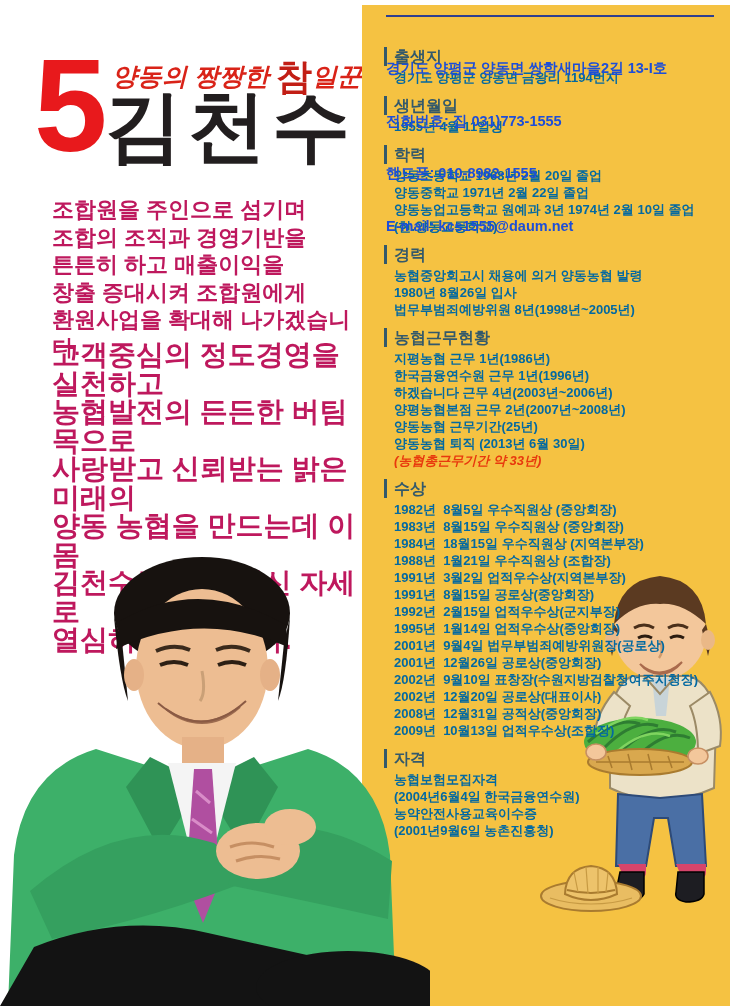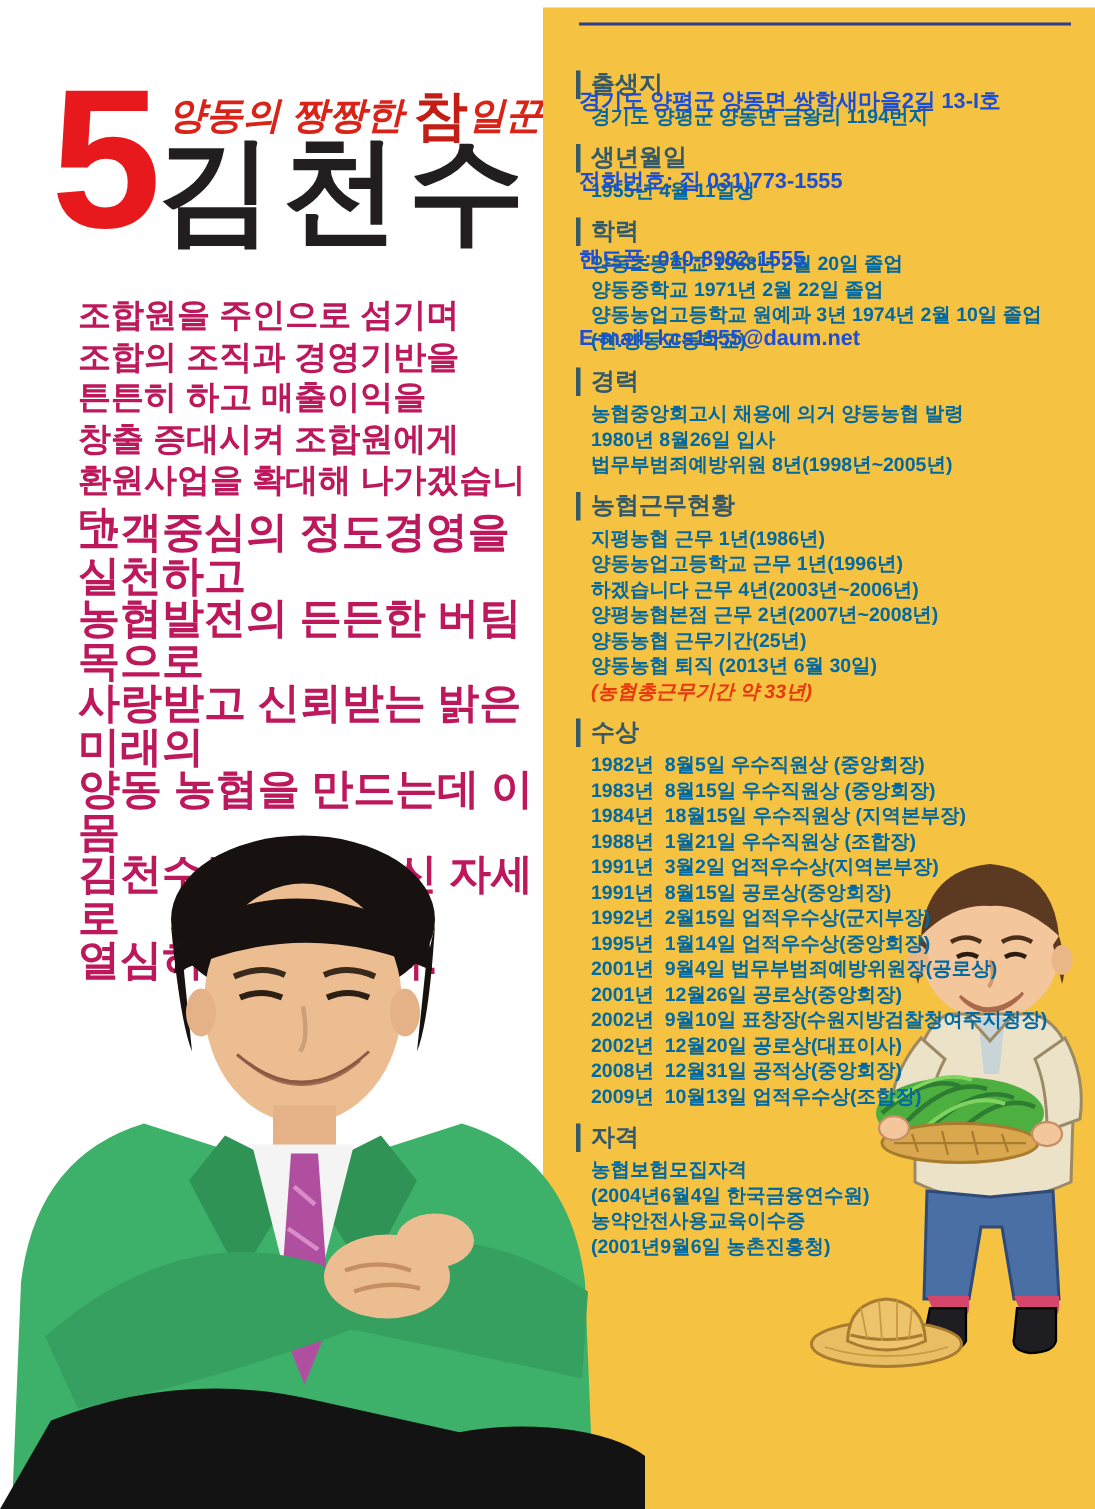--- a/index.html
+++ b/index.html
@@ -154,21 +154,21 @@
         </div>
         <div class="section">
           <div class="sec-title">경력</div>
           <div class="sec-line">농협중앙회고시 채용에 의거 양동농협 발령</div>
           <div class="sec-line">1980년 8월26일 입사</div>
           <div class="sec-line">법무부범죄예방위원 8년(1998년~2005년)</div>
         </div>
         <div class="section">
           <div class="sec-title">농협근무현황</div>
           <div class="sec-line">지평농협 근무 1년(1986년)</div>
-          <div class="sec-line">양동농업고등학교 근무 1년(1996년)</div>
+          <div class="sec-line">한국금융연수원 근무 1년(1996년)</div>
           <div class="sec-line">하겠습니다 근무 4년(2003년~2006년)</div>
           <div class="sec-line">양평농협본점 근무 2년(2007년~2008년)</div>
           <div class="sec-line">양동농협 근무기간(25년)</div>
           <div class="sec-line">양동농협 퇴직 (2013년 6월 30일)</div>
           <div class="sec-line hl">(농협총근무기간 약 33년)</div>
         </div>
         <div class="section">
           <div class="sec-title">수상</div>
           <div class="sec-line">1982년  8월5일 우수직원상 (중앙회장)</div>
           <div class="sec-line">1983년  8월15일 우수직원상 (중앙회장)</div>

